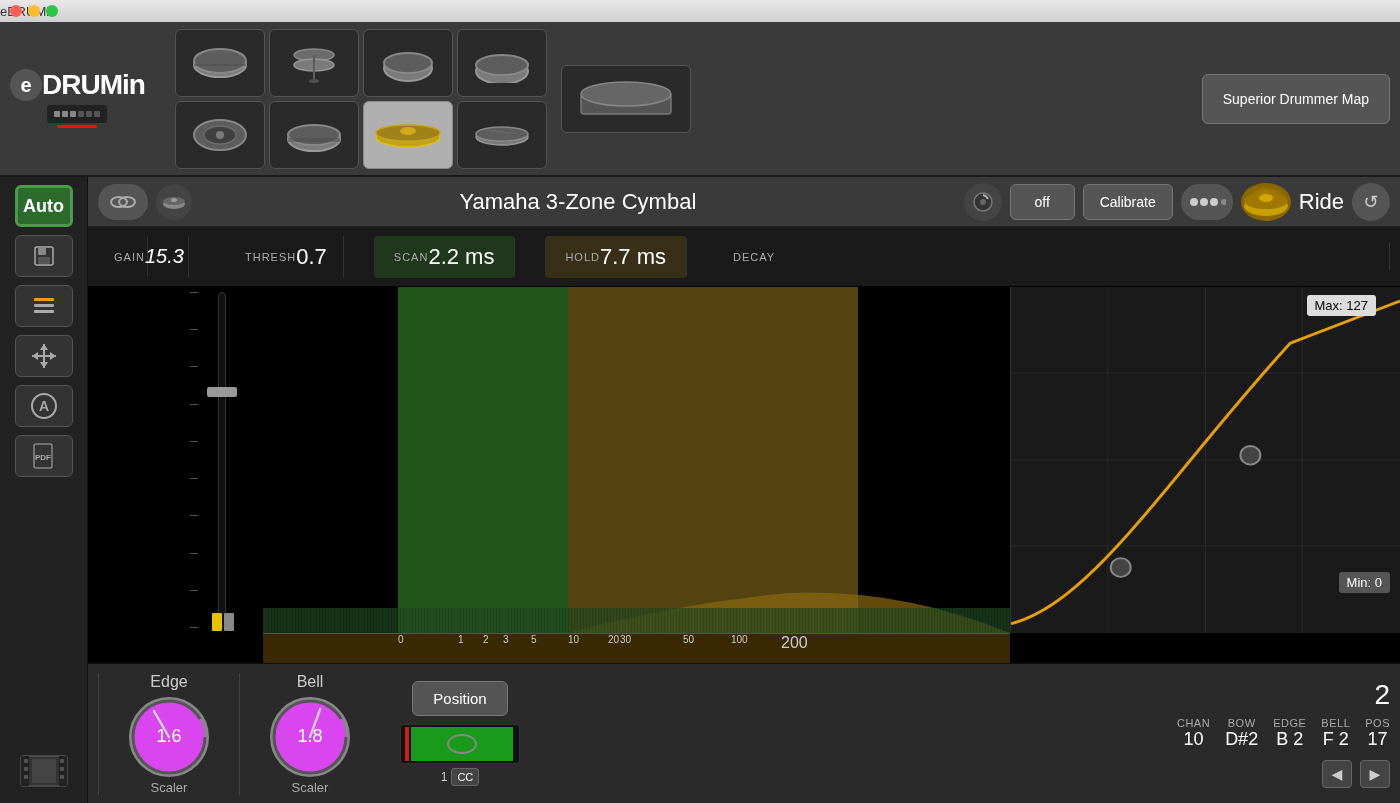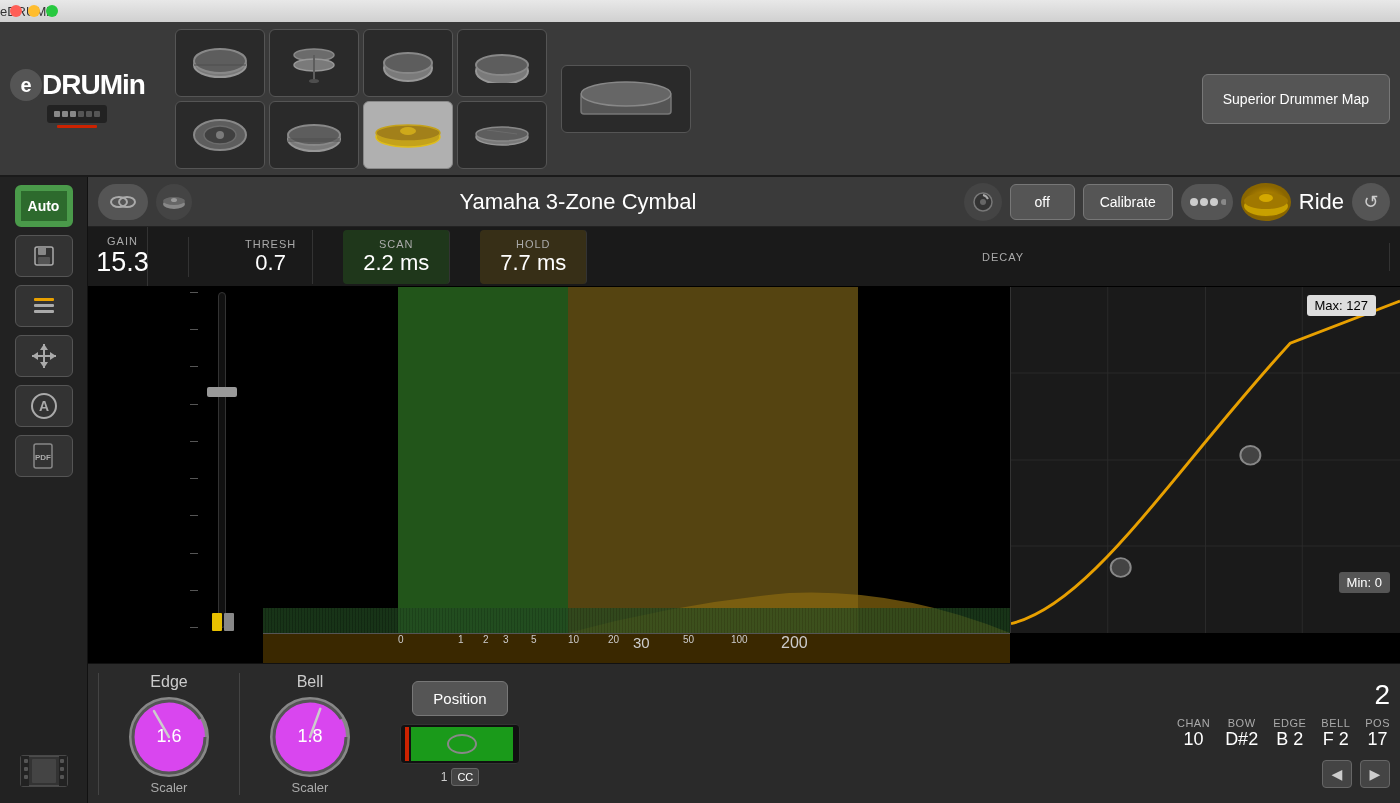--- a/index.html
+++ b/index.html
@@ -132,28 +132,28 @@
       flex-direction: column;
       align-items: center;
       padding: 8px 0;
       gap: 8px;
       border-right: 1px solid #111;
     }
 
     .sidebar-btn {
       width: 58px; height: 42px;
       background: #2d6a2d;
-      border: 6px solid #86efac;
+      border: 3px solid #86efac;
       border-radius: 6px;
       display: flex;
       align-items: center;
       justify-content: center;
       cursor: pointer;
       color: #fff;
-      font-size: 14px;
+      font-size: 18px;
       font-weight: bold;
     }
     .sidebar-btn.green { background: #2d6a2d; border-color: #4a9a4a; }
 
     .sidebar-icon-btn {
       width: 58px; height: 42px;
       background: #333;
       border: 1px solid #555;
       border-radius: 6px;
       display: flex;
@@ -284,21 +284,21 @@
     .param-label {
       font-size: 11px;
       color: #aaa;
       letter-spacing: 1px;
     }
     .param-value {
       font-size: 22px;
       color: #fff;
       font-weight: 300;
     }
-    .param-value.gain { font-size: 27px; }
+    .param-value.gain { font-size: 20px; font-style: italic; }
 
     
     .waveform-container {
       flex: 1;
       background: #000;
       position: relative;
       display: flex;
       flex-direction: column;
     }
     .waveform-display {
@@ -562,21 +562,21 @@
       bottom: 30px;
       height: 25px;
       background: repeating-linear-gradient(
         90deg,
         #1a3a1a 0px, #2a5a2a 1px, #1a3a1a 2px, #1a3a1a 3px
       );
       opacity: 0.7;
     }
     .param-block {
       display: flex;
-      flex-direction: column;
+      flex-direction: row;
       align-items: center;
       justify-content: flex-start;
       padding: 8px 16px;
       border-right: 1px solid #333;
     }
     .param-block:first-child { border-left: none; }
   </style>
 </head>
 <body>
 
@@ -888,21 +888,21 @@
 
         <div style="position:absolute;left:175px;right:390px;bottom:0;height:30px;background:#3a2800;border-top:1px solid #555;display:flex;align-items:center;overflow:hidden;">
           <div style="position:relative;width:100%;height:100%;">
             <span style="position:absolute;left:135px;font-size:10px;color:#ccc;">0</span>
             <span style="position:absolute;left:195px;font-size:10px;color:#ccc;">1</span>
             <span style="position:absolute;left:220px;font-size:10px;color:#ccc;">2</span>
             <span style="position:absolute;left:240px;font-size:10px;color:#ccc;">3</span>
             <span style="position:absolute;left:268px;font-size:10px;color:#ccc;">5</span>
             <span style="position:absolute;left:305px;font-size:10px;color:#ccc;">10</span>
             <span style="position:absolute;left:345px;font-size:10px;color:#ccc;">20</span>
-            <span style="position:absolute;left:370px;font-size:15px;color:#ccc;text-align:right;">30</span>
+            <span style="position:absolute;left:357px;font-size:10px;color:#ccc;text-align:right;">30</span>
             <span style="position:absolute;left:420px;font-size:10px;color:#ccc;">50</span>
             <span style="position:absolute;left:468px;font-size:10px;color:#ccc;">100</span>
             <span style="position:absolute;left:518px;font-size:16px;color:#ccc;">200</span>
           </div>
         </div>
 
       </div>
     </div>
 
     <div class="bottom-controls">

